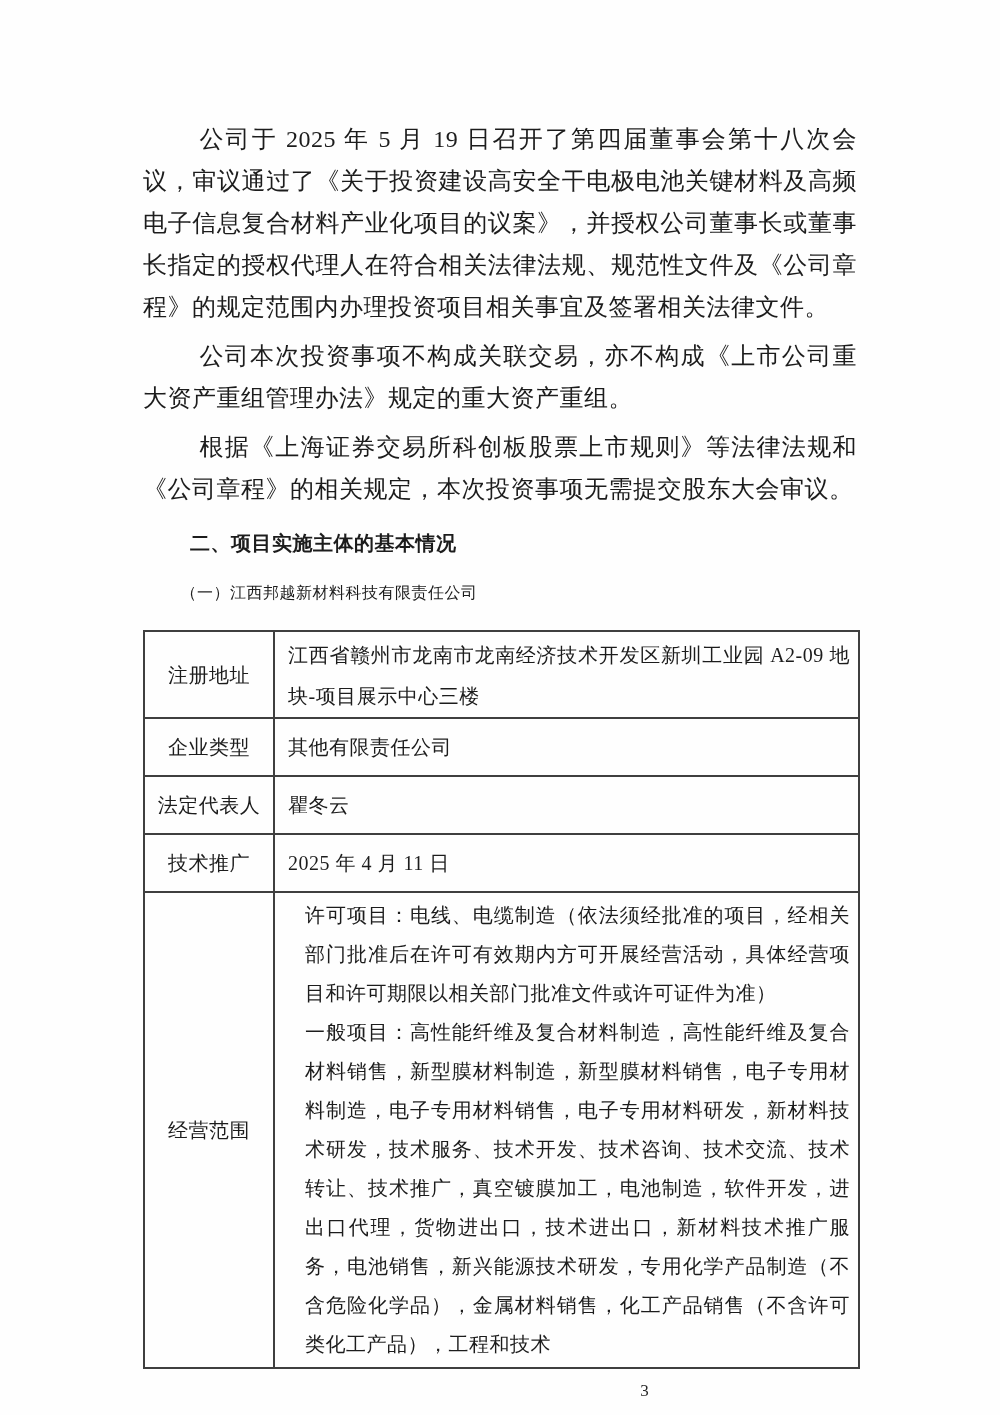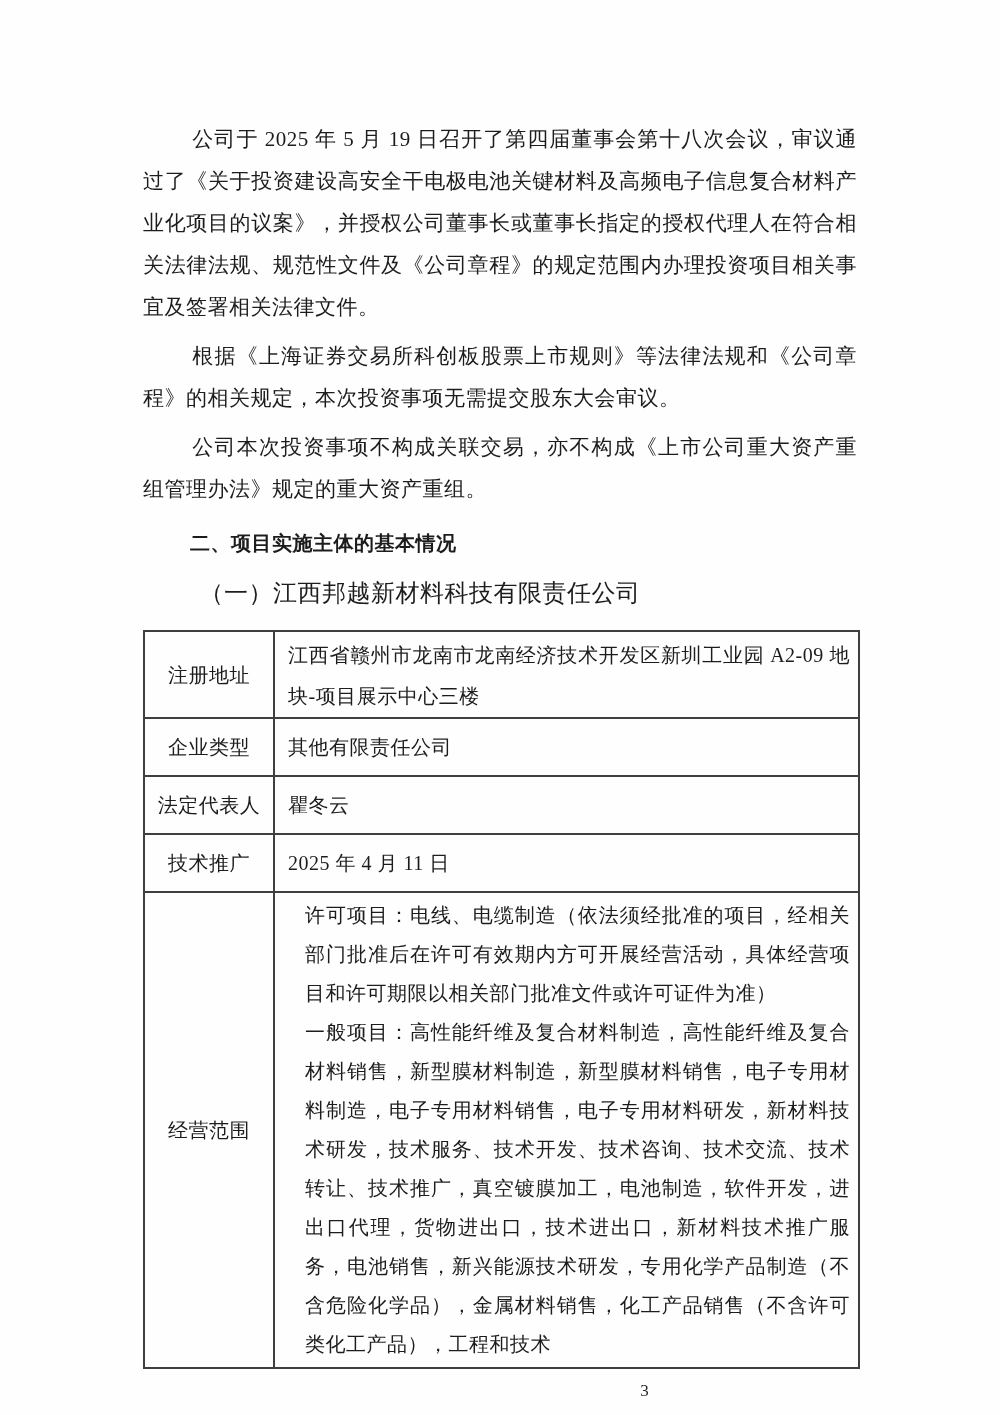--- a/index.html
+++ b/index.html
@@ -19,37 +19,37 @@
     position: absolute;
     top: 0; left: 0;
     width: 1000px;
     height: 1415px;
     background: #fefefe;
   }
   .content {
     padding: 118px 143px 0 143px;
   }
   .para {
-    font-size: 21px;
+    font-size: 24px;
     line-height: 42px;
     text-align: justify;
     text-indent: 2.35em;
     margin: 0 0 7px 0;
     letter-spacing: 0.5px;
   }
   .section-heading {
     font-size: 20px;
     font-weight: bold;
     margin: 12px 0 0 0;
     text-indent: 2.35em;
     line-height: 42px;
     letter-spacing: 0.5px;
   }
   .section-subheading {
-    font-size: 24px;
+    font-size: 16px;
     margin: 8px 0 0 0;
     text-indent: 2.35em;
     line-height: 42px;
     letter-spacing: 0.5px;
   }
   table.company-table {
     border-collapse: collapse;
     width: 717px;
     margin-top: 16px;
     table-layout: fixed;
@@ -91,23 +91,23 @@
   }
 </style>
 </head>
 <body>
 
 <div class="page">
   <div class="content">
 
     <p class="para">公司于 2025 年 5 月 19 日召开了第四届董事会第十八次会议，审议通过了《关于投资建设高安全干电极电池关键材料及高频电子信息复合材料产业化项目的议案》，并授权公司董事长或董事长指定的授权代理人在符合相关法律法规、规范性文件及《公司章程》的规定范围内办理投资项目相关事宜及签署相关法律文件。</p>
 
+    <p class="para">公司本次投资事项不构成关联交易，亦不构成《上市公司重大资产重组管理办法》规定的重大资产重组。</p>
+
     <p class="para">根据《上海证券交易所科创板股票上市规则》等法律法规和《公司章程》的相关规定，本次投资事项无需提交股东大会审议。</p>
-
-    <p class="para">公司本次投资事项不构成关联交易，亦不构成《上市公司重大资产重组管理办法》规定的重大资产重组。</p>
 
     <h2 class="section-heading">二、项目实施主体的基本情况</h2>
 
     <p class="section-subheading">（一）江西邦越新材料科技有限责任公司</p>
 
     <table class="company-table">
       <colgroup>
         <col style="width:130px">
         <col>
       </colgroup>

